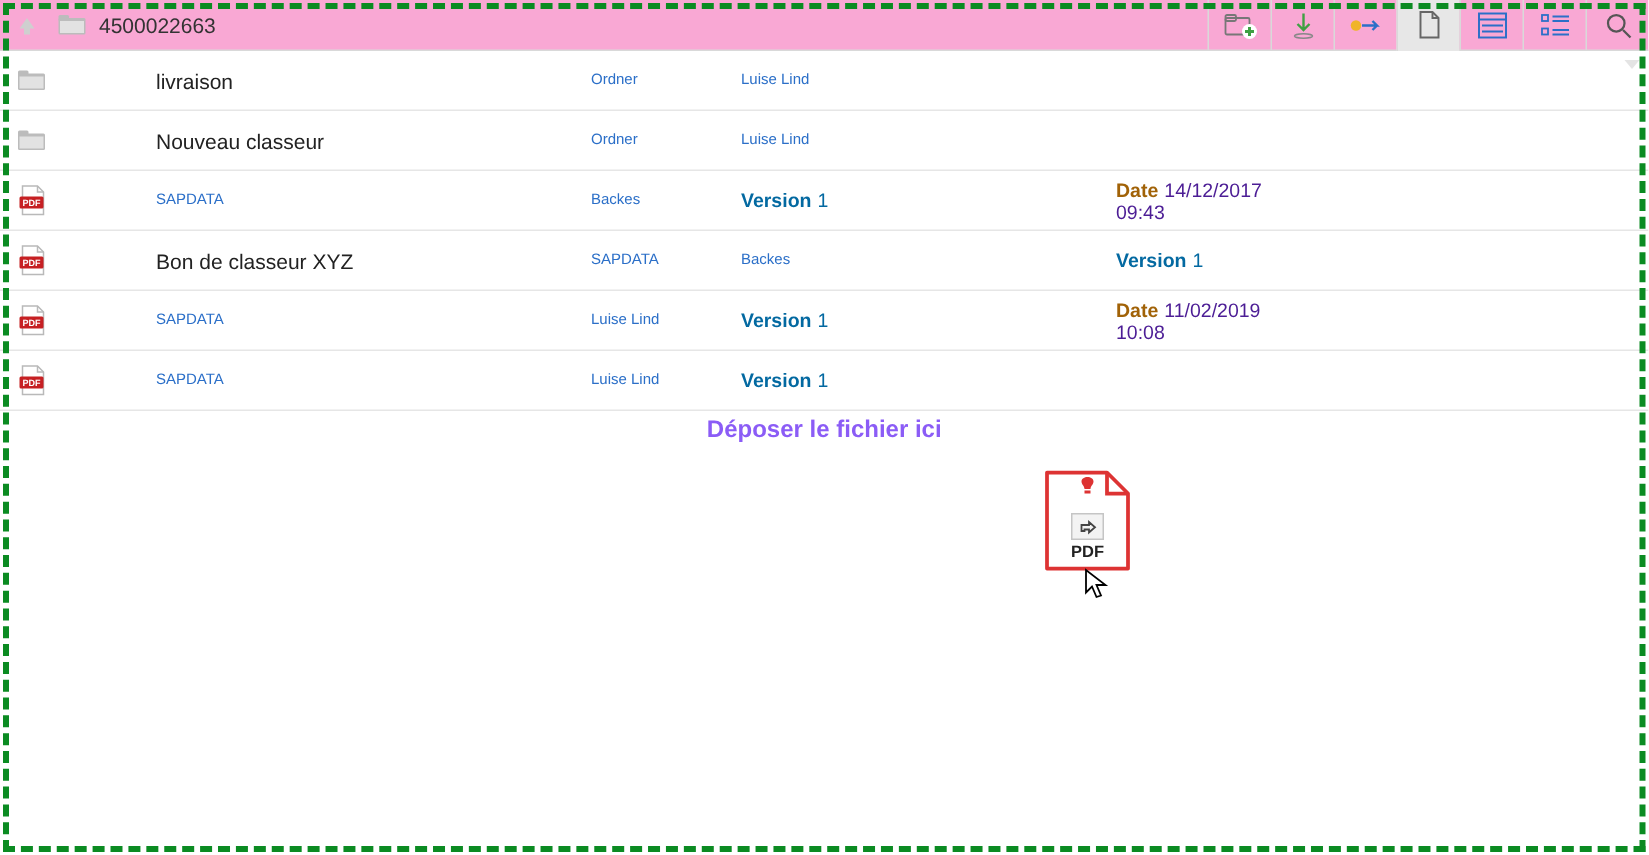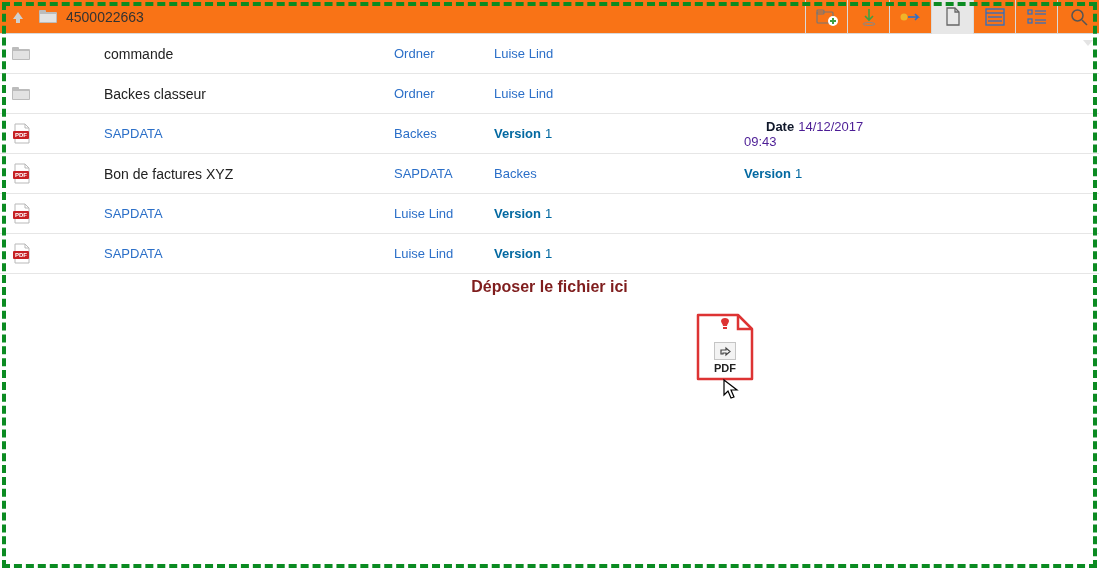--- a/index.html
+++ b/index.html
@@ -19,21 +19,21 @@
       border: 4px dashed #0b8b22;
       pointer-events: none;
       z-index: 50;
     }
     
     .header {
       display: flex;
       align-items: center;
       height: 34px;
       border-bottom: 1px solid #d9d9d9;
-      background: #f97316;
+      background: #f9a8d4;
       padding-left: 6px;
     }
     .header .nav-up {
       width: 24px; height: 24px;
       display: inline-flex; align-items: center; justify-content: center;
       color: #bdbdbd;
       font-size: 16px;
       margin-right: 8px;
     }
     .folder-mini {
@@ -66,30 +66,30 @@
     .row {
       display: grid;
       grid-template-columns: 40px 60px 290px 100px 250px 110px 240px;
       align-items: center;
       height: 40px;
       border-bottom: 1px solid #e6e6e6;
     }
     .cell { padding: 0 4px; }
     .icon-cell { display: flex; align-items: center; justify-content: center; padding-left:8px;}
     .name { color: #222; font-size: 14px;}
-    .link { color: #2b6fc8; font-size: 13px; }
+    .link { color: #2b6fc8; font-size: 10px; }
     .version { color: #0369a1; font-size:13px;}
     .version .lbl { font-weight: 600; }
-    .date span.lbl { font-weight: 600; color: #0f172a; margin-left: 22px; }
+    .date span.lbl { font-weight: 600; color: #a16207; }
     .date span.val { color: #4c1d95; }
 
     
     .drop-text {
       text-align: center;
-      color: #7f1d1d;
+      color: #8b5cf6;
       font-weight: 600;
       font-size: 16px;
       margin-top: 4px;
     }
 
     
     .drag-ghost {
       position: absolute;
       top: 312px; left: 694px;
       width: 62px; height: 70px;
@@ -216,36 +216,36 @@
 <div class="rows" id="rows-container">
     <div class="row">
       <div class="cell icon-cell">
         <svg width="22" height="18" viewBox="0 0 22 18">
           <rect x="1" y="4" width="18" height="11" rx="1" fill="#bcbcbc"></rect>
           <rect x="1" y="2" width="7" height="4" rx="1" fill="#bcbcbc"></rect>
           <rect x="2" y="6" width="16" height="8" fill="#e2e2e2"></rect>
         </svg>
       </div>
       <div class="cell"></div>
-      <div class="cell name">commande</div>
+      <div class="cell name">livraison</div>
       <div class="cell link">Ordner</div>
       <div class="cell link">Luise Lind</div>
       <div class="cell version"></div>
       <div class="cell date"></div>
     </div>
     <div class="row">
       <div class="cell icon-cell">
         <svg width="22" height="18" viewBox="0 0 22 18">
           <rect x="1" y="4" width="18" height="11" rx="1" fill="#bcbcbc"></rect>
           <rect x="1" y="2" width="7" height="4" rx="1" fill="#bcbcbc"></rect>
           <rect x="2" y="6" width="16" height="8" fill="#e2e2e2"></rect>
         </svg>
       </div>
       <div class="cell"></div>
-      <div class="cell name">Backes classeur</div>
+      <div class="cell name">Nouveau classeur</div>
       <div class="cell link">Ordner</div>
       <div class="cell link">Luise Lind</div>
       <div class="cell version"></div>
       <div class="cell date"></div>
     </div>
     <div class="row">
       <div class="cell icon-cell">
         <svg class="pdf-row-icon" width="20" height="22" viewBox="0 0 20 22">
           <path d="M3 1 h10 l4 4 v15 h-14 z" fill="#fff" stroke="#b9b9b9" stroke-width="1"></path>
           <path d="M13 1 v4 h4" fill="none" stroke="#b9b9b9" stroke-width="1"></path>
@@ -262,38 +262,39 @@
     <div class="row">
       <div class="cell icon-cell">
         <svg class="pdf-row-icon" width="20" height="22" viewBox="0 0 20 22">
           <path d="M3 1 h10 l4 4 v15 h-14 z" fill="#fff" stroke="#b9b9b9" stroke-width="1"></path>
           <path d="M13 1 v4 h4" fill="none" stroke="#b9b9b9" stroke-width="1"></path>
           <rect class="badge" x="1" y="8" width="16" height="8" rx="1"></rect>
           <text x="3" y="14">PDF</text>
         </svg>
       </div>
       <div class="cell"></div>
-      <div class="cell name">Bon de factures XYZ</div>
+      <div class="cell name">Bon de classeur XYZ</div>
       <div class="cell link">SAPDATA</div>
       <div class="cell link">Backes</div>
       <div class="cell version"><span class="lbl">Version</span><span style="margin-left: 4px;">1</span></div>
     </div>
     <div class="row">
       <div class="cell icon-cell">
         <svg class="pdf-row-icon" width="20" height="22" viewBox="0 0 20 22">
           <path d="M3 1 h10 l4 4 v15 h-14 z" fill="#fff" stroke="#b9b9b9" stroke-width="1"></path>
           <path d="M13 1 v4 h4" fill="none" stroke="#b9b9b9" stroke-width="1"></path>
           <rect class="badge" x="1" y="8" width="16" height="8" rx="1"></rect>
           <text x="3" y="14">PDF</text>
         </svg>
       </div>
       <div class="cell"></div>
       <div class="cell link">SAPDATA</div>
       <div class="cell link">Luise Lind</div>
       <div class="cell version"><span class="lbl">Version</span><span style="margin-left: 4px;">1</span></div>
+      <div class="cell date"><span class="lbl">Date</span><span class="val" style="margin-left: 4px;">11/02/2019 10:08</span></div>
     </div>
     <div class="row">
       <div class="cell icon-cell">
         <svg class="pdf-row-icon" width="20" height="22" viewBox="0 0 20 22">
           <path d="M3 1 h10 l4 4 v15 h-14 z" fill="#fff" stroke="#b9b9b9" stroke-width="1"></path>
           <path d="M13 1 v4 h4" fill="none" stroke="#b9b9b9" stroke-width="1"></path>
           <rect class="badge" x="1" y="8" width="16" height="8" rx="1"></rect>
           <text x="3" y="14">PDF</text>
         </svg>
       </div>

